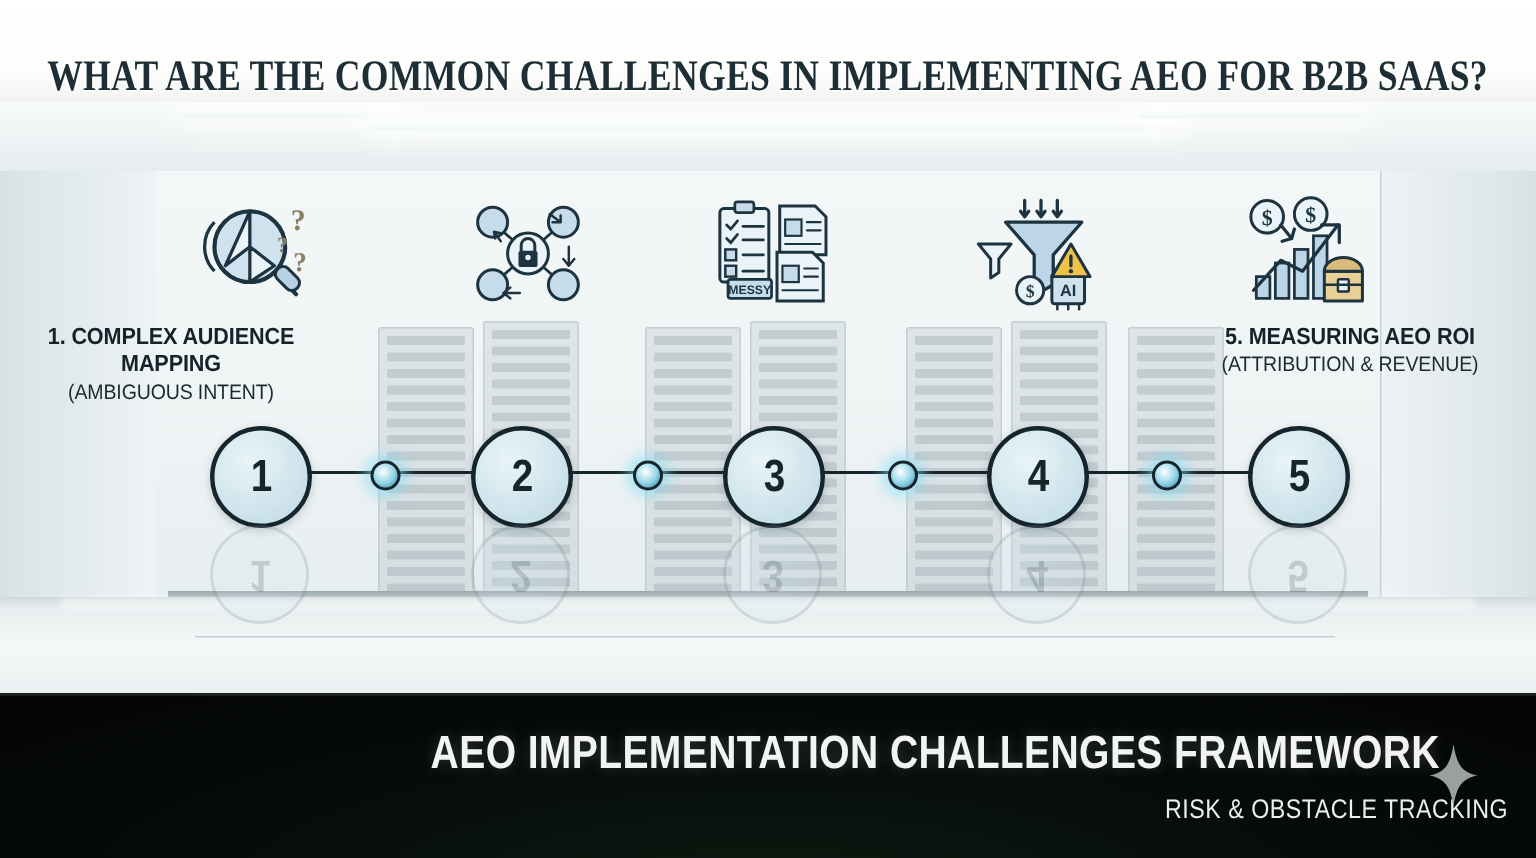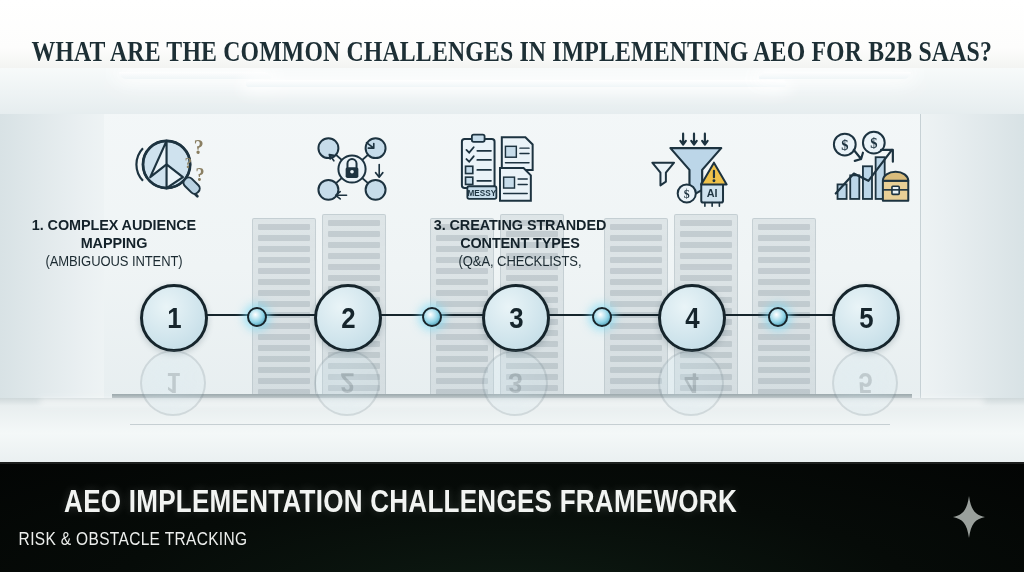--- a/index.html
+++ b/index.html
@@ -152,21 +152,21 @@
     transform:scaleY(-1);opacity:.5;
     filter:blur(0.4px);
   }
   .refl span{font-weight:bold;font-size:30px;color:rgba(22,37,44,.35);transform:scaleX(0.86);}
 
   
   .banner{
     position:absolute;left:0;bottom:0;width:1024px;height:110px;
     background:radial-gradient(ellipse at 50% 120%,#0d1a12 0%,#060b08 55%,#030504 100%);
     z-index:40;
-    display:flex;flex-direction:column;align-items:flex-start;justify-content:center;
+    display:flex;flex-direction:column;align-items:flex-end;justify-content:center;
     overflow:hidden;
   }
   .banner-top-edge{
     position:absolute;left:0;top:0;width:1024px;height:2px;
     background:rgba(255,255,255,.10);
   }
   .banner-main{
     color:#f2f4f2;font-weight:bold;font-size:31px;
     transform:scaleX(0.84);transform-origin:center;white-space:nowrap;
     text-transform:uppercase;letter-spacing:0.3px;
@@ -382,21 +382,21 @@
           <circle cx="50" cy="46" r="2" fill="#eaf3f8"></circle>
           <g stroke="#1d3340" stroke-width="1.8" fill="none" stroke-linecap="round">
             <path d="M30 34 l-5 -7 M25 27 l5 1 M25 27 l1 5"></path>
             <path d="M66 14 l8 6 M74 20 l-6 0 M74 20 l0 -5"></path>
             <path d="M80 38 l0 14 M80 52 l-4 -5 M80 52 l4 -5"></path>
             <path d="M44 72 l-12 0 M32 72 l5 -4 M32 72 l5 4"></path>
           </g>
         </svg>
       </div>
 
-      <div class="icon-cell" style="left:440px;">
+      <div class="icon-cell" style="left:458px;">
         <svg viewBox="0 0 100 86">
           <rect x="8" y="10" width="36" height="54" rx="3" fill="#eaf3f8" stroke="#1d3340" stroke-width="2.2"></rect>
           <rect x="19" y="5" width="14" height="8" rx="2" fill="#c6dcea" stroke="#1d3340" stroke-width="2"></rect>
           <g stroke="#1d3340" stroke-width="2" fill="none" stroke-linecap="round">
             <path d="M13 22 l3 3 l5 -6"></path>
             <path d="M13 32 l3 3 l5 -6"></path>
           </g>
           <rect x="12" y="40" width="8" height="8" fill="#c6dcea" stroke="#1d3340" stroke-width="1.8"></rect>
           <rect x="12" y="52" width="8" height="8" fill="#c6dcea" stroke="#1d3340" stroke-width="1.8"></rect>
           <g stroke="#1d3340" stroke-width="2" stroke-linecap="round">
@@ -479,23 +479,23 @@
           <rect x="72" y="62" width="8" height="9" rx="1" fill="#eaf3f8" stroke="#1d3340" stroke-width="1.8"></rect>
           <line x1="62" y1="66" x2="90" y2="66" stroke="#1d3340" stroke-width="1.8"></line>
         </svg>
       </div>
     </div>
 
     <div class="label" style="left:-4px;">
       <span class="hd">1. Complex Audience Mapping</span>
       <span class="sub">(Ambiguous Intent)</span>
     </div>
-    <div class="label" style="left:402px;">
-      <span class="hd">3. Creating Stranded Content Types</span>
-      <span class="sub">(Q&amp;A, Checklists,</span>
+    <div class="label" style="left:782px;">
+      <span class="hd">5. Measuring AEO ROI</span>
+      <span class="sub">(Attribution &amp; Revenue)</span>
     </div>
 
     <div class="timeline">
       <div class="tl-line" style="left:200px;width:660px;"></div>
 
       <div class="node" style="left:140px;">
         <span>1</span>
       </div>
       <div class="node" style="left:314px;">
         <span>2</span>

